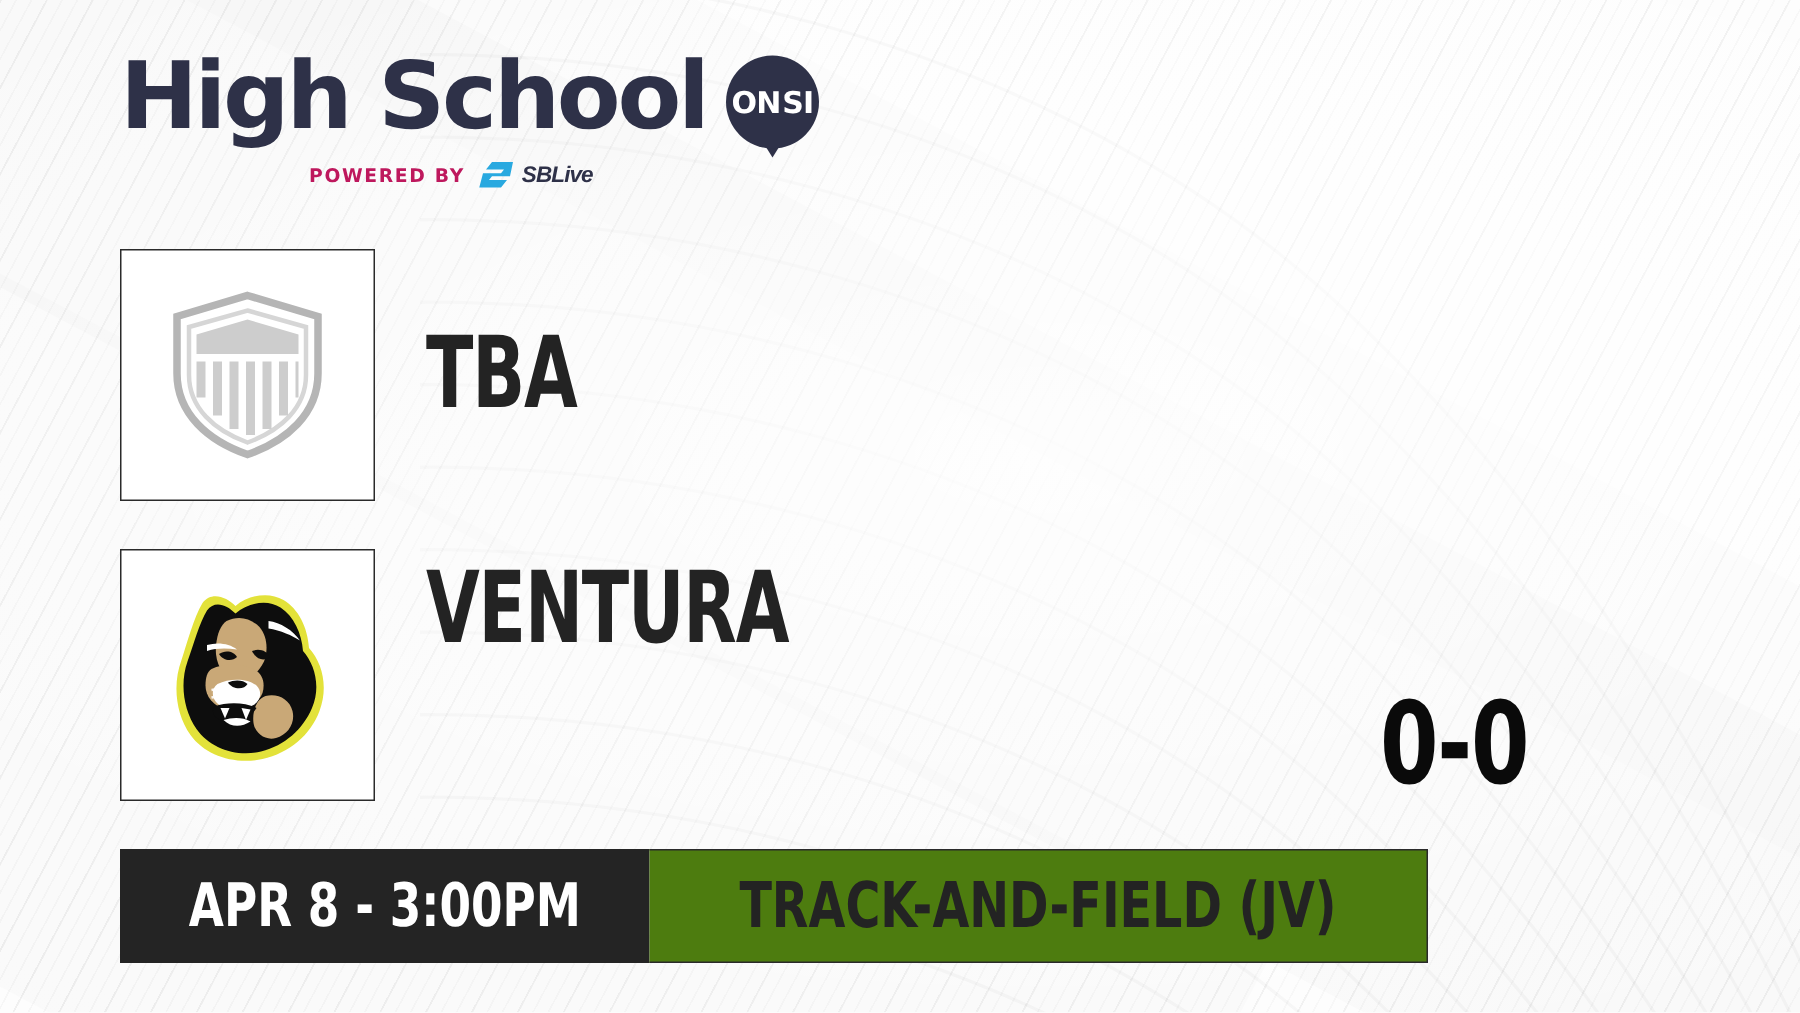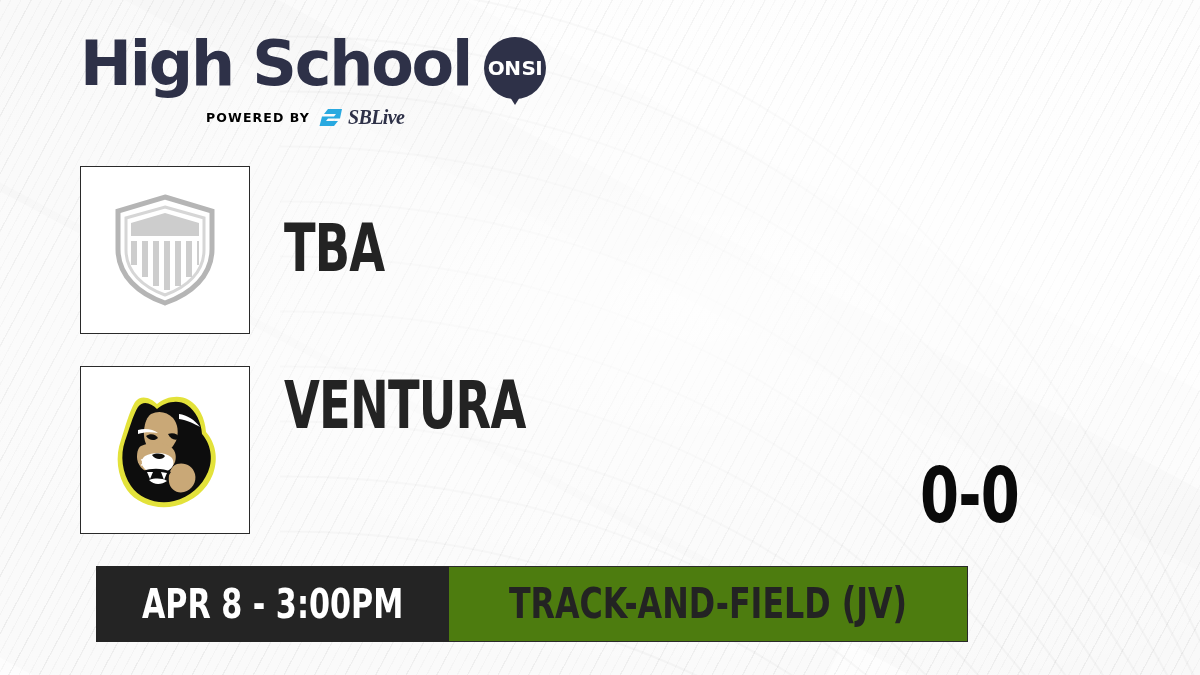--- a/index.html
+++ b/index.html
@@ -108,29 +108,29 @@
 
   .powered {
     display:flex; align-items:center; gap:9px;
     margin-top:7px; margin-left:126px;
   }
   .powered-label {
     font-family:"DejaVu Sans", sans-serif;
     font-weight:700;
     font-size:12.5px;
     letter-spacing:1.1px;
-    color:#000000;
+    color:#be185d;
   }
   .sblive { display:flex; align-items:center; gap:3px; }
   .sblive-mark { width:26px; height:21px; }
   .sblive-word {
-    font-family:Liberation Serif, serif;
+    font-family:Liberation Sans, sans-serif;
     font-weight:700;
     font-style:italic;
-    font-size:20px;
+    font-size:15px;
     letter-spacing:-.6px;
     color:#2e3148;
   }
 
   
   .logo-box {
     position:absolute;
     width:170px; height:168px;
     background:#ffffff;
     border:1.6px solid #2a2a2a;
@@ -165,21 +165,21 @@
     letter-spacing:-1px;
     color:#0a0a0a;
     transform:scaleX(.82);
     transform-origin:left center;
     white-space:nowrap;
   }
 
   
   #infobar {
     position:absolute;
-    left:96px; top:566px;
+    left:80px; top:566px;
     height:76px;
     display:flex;
     align-items:stretch;
   }
   #datetime-block {
     background:#242424;
     display:flex; align-items:center; justify-content:center;
     padding:0 21px;
   }
   #datetime-text {

